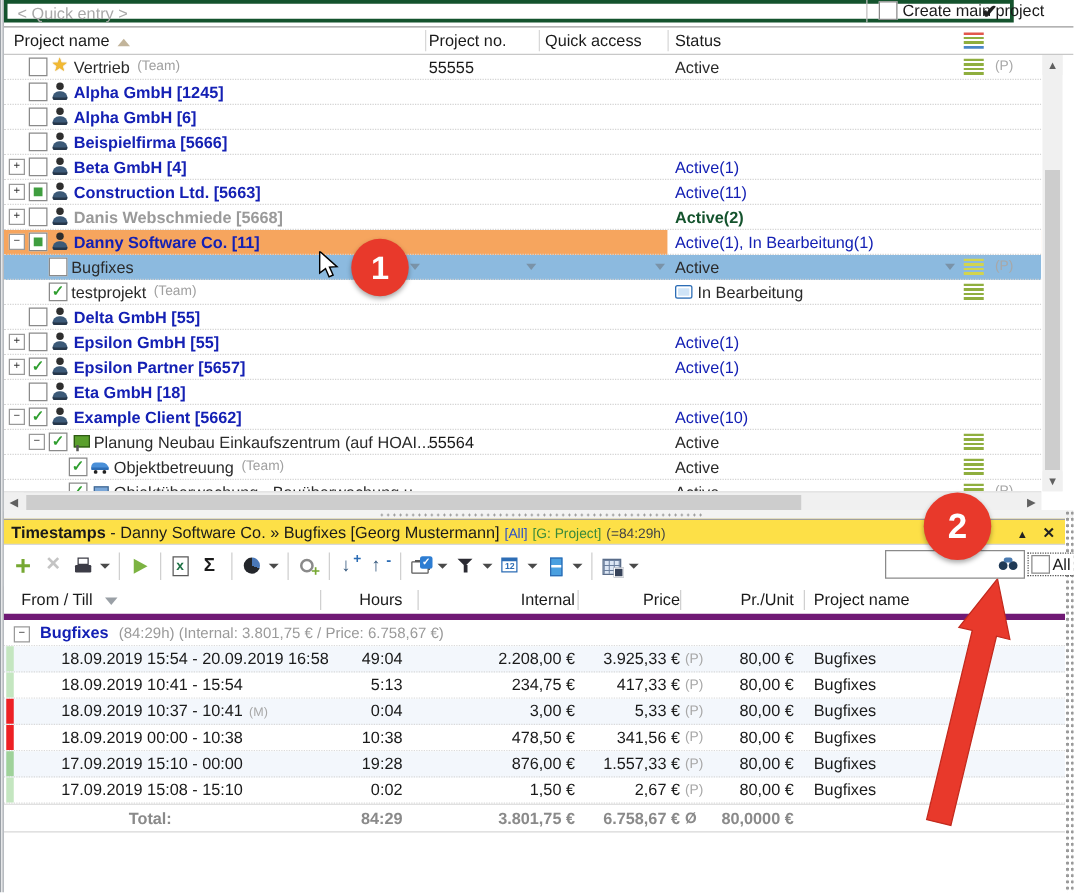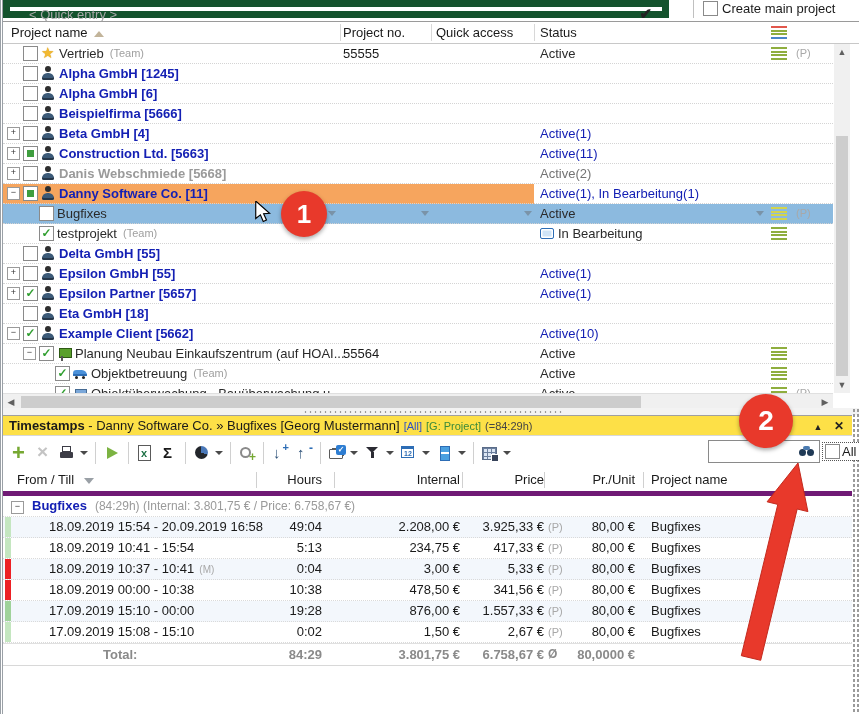--- a/index.html
+++ b/index.html
@@ -1,22 +1,22 @@
 <!DOCTYPE html>
 <html><head>
 <meta charset="utf-8">
 <style>
   html,body{margin:0;padding:0;background:#fff;}
   #app{position:relative;width:859px;height:714px;overflow:hidden;background:#fff;
        font-family:"Liberation Sans",sans-serif;font-size:13px;color:#1a1a1a;
        border-left:3px double #9aa0a6;box-sizing:border-box;}
   
   #qe-bar{position:absolute;left:0;top:0;width:856px;height:20px;}
-  #qe-input{position:absolute;left:0;top:0;width:666px;height:18px;border:7px solid #14532d;
-            background:#fff;line-height:16px;padding-left:19px;box-sizing:border-box;}
+  #qe-input{position:absolute;left:0;top:0;width:808px;height:18px;border:3px solid #14532d;
+            background:#fff;line-height:16px;padding-left:8px;box-sizing:border-box;}
   #qe-placeholder{color:#a8a8a8;}
   #qe-check{position:absolute;right:10px;top:-1px;font-size:15px;font-weight:bold;color:#222;}
   #qe-sep{position:absolute;left:690px;top:0;width:1px;height:18px;background:#c0c0c0;}
   #create-main{position:absolute;left:700px;top:1px;display:flex;align-items:center;gap:4px;}
   
   .cb{display:inline-block;width:13px;height:13px;border:1px solid #8a8a8a;background:#fff;
       box-sizing:content-box;vertical-align:middle;flex:none;}
   .cb.checked::before{content:"\2713";display:block;text-align:center;color:#2f9e2f;
       font-weight:bold;font-size:12px;line-height:13px;}
   .cb.partial::before{content:"";display:block;width:7px;height:7px;margin:3px auto;background:#3f9e3f;}
@@ -42,21 +42,21 @@
   .expspacer{display:inline-block;width:13px;flex:none;}
   .tname{font-weight:bold;color:#1420b4;}
   .tname.c-black{font-weight:normal;color:#2a2a2a;}
   .tname.c-gray{color:#9a9a9a;}
   .suffix{color:#a0a0a0;font-size:11px;margin-left:3px;}
   .rno{position:absolute;left:340px;top:0;}
   .rstatus{position:absolute;left:537px;top:0;width:226px;overflow:hidden;display:flex;
            align-items:center;gap:4px;}
   .st-blue{color:#1420b4;}
   .st-black{color:#2a2a2a;}
-  .st-gray{color:#737373;}
+  .st-gray{color:#14532d;font-weight:bold;}
   .rlines{position:absolute;left:768px;top:3px;}
   .rp{position:absolute;left:793px;top:0;color:#a8a8a8;font-size:11px;}
   .celldd{position:absolute;top:7px;width:0;height:0;border-left:4px solid transparent;
           border-right:4px solid transparent;border-top:5px solid #7a93a8;}
   
   .t-ic{display:inline-block;position:relative;width:15px;height:15px;flex:none;}
   .t-star::before{content:"\2605";position:absolute;left:0;top:-3px;font-size:15px;color:#f2b931;
       text-shadow:0 0 1px #c8901c;}
   .t-person::before{content:"";position:absolute;left:4px;top:0;width:6px;height:6px;
       background:#2e2e2e;border-radius:50%;}

